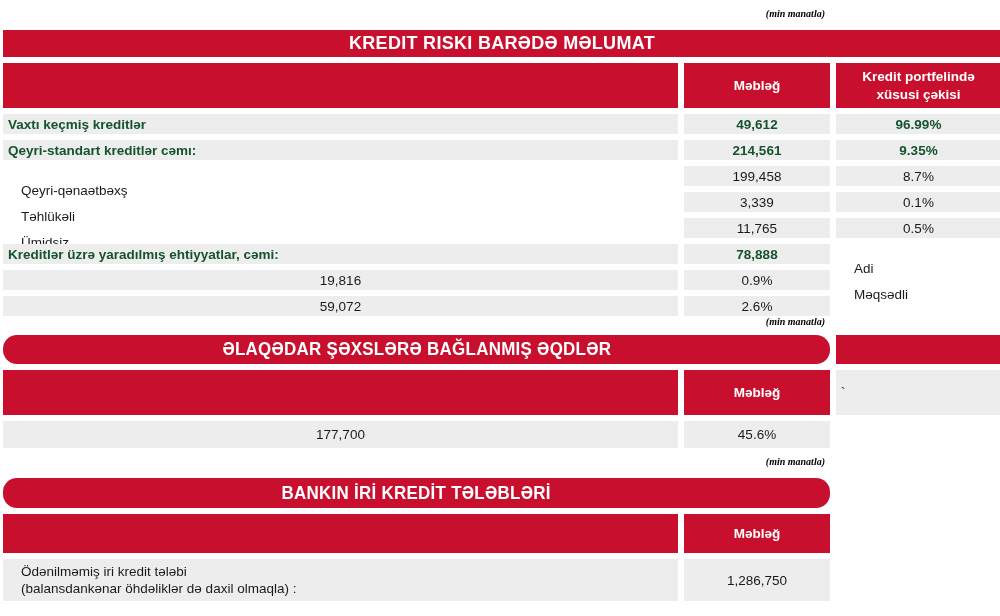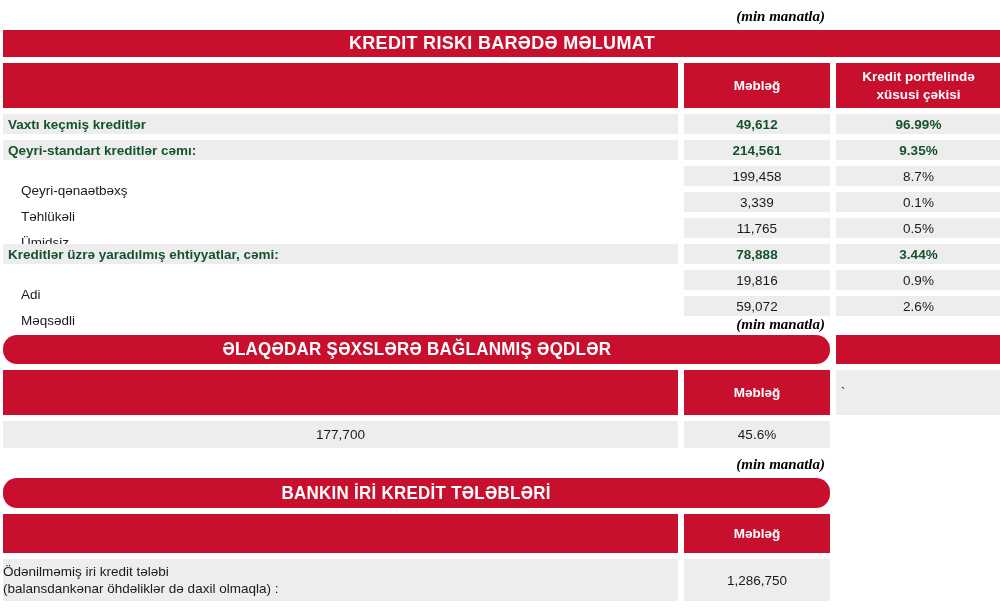--- a/index.html
+++ b/index.html
@@ -3,21 +3,21 @@
 <meta charset="utf-8">
 <style>
   html,body{margin:0;padding:0;}
   body{
     width:1000px;height:616px;position:relative;background:#ffffff;
     font-family:"Liberation Sans",sans-serif;color:#1a1a1a;overflow:hidden;
   }
   .note{
     position:absolute;left:3px;width:822px;text-align:right;
     font-family:"Liberation Serif",serif;font-style:italic;font-weight:bold;
-    font-size:15px;color:#000;
+    font-size:10px;color:#000;
   }
   .note1{top:8px;}
   .note2{top:316px;}
   .note3{top:456px;}
   .tbl{position:absolute;left:3px;display:grid;column-gap:4px;row-gap:3px;background:#fff;gap:6px;}
   .t1{top:30px;grid-template-columns:675px 146px 165px;grid-template-rows:27px 45px repeat(8,20px);}
   .t2{top:335px;grid-template-columns:675px 146px 165px;grid-template-rows:29px 45px 27px;}
   .t3{top:478px;grid-template-columns:675px 146px;grid-template-rows:30px 39px 42px;}
   .red{background:#C8102E;color:#ffffff;}
   .gray{background:#EDEDED;}
@@ -30,21 +30,21 @@
   .cond{transform:scaleX(.94);transform-origin:center;display:inline-block;}
   .hdr{
     display:flex;align-items:center;justify-content:center;text-align:center;
     font-weight:bold;font-size:13.5px;line-height:1.3;padding:0 6px;
   }
   .cell{display:flex;align-items:center;font-size:13.5px;}
   .lab{padding-left:5px;}
   .ind{padding-left:18px;margin-top:24px;}
   .num{justify-content:center;text-align:center;}
   .b{font-weight:bold;color:#14532d;}
-  .lab2{font-size:13.5px;line-height:17px;padding-left:0;}
+  .lab2{font-size:13.5px;line-height:17px;padding-left:18px;}
 </style>
 </head>
 <body>
 
 <div class="note note1">(min manatla)</div>
 <div class="note note2">(min manatla)</div>
 <div class="note note3">(min manatla)</div>
 
 <div class="tbl t1">
   <div class="red title span13">KREDIT RISKI BARƏDƏ MƏLUMAT</div>
@@ -68,21 +68,20 @@
   <div class="gray cell lab ind">Təhlükəli</div>
   <div class="gray cell num">3,339</div>
   <div class="gray cell num">0.1%</div>
 
   <div class="gray cell lab ind">Ümidsiz</div>
   <div class="gray cell num">11,765</div>
   <div class="gray cell num">0.5%</div>
 
   <div class="gray cell lab b">Kreditlər üzrə yaradılmış ehtiyyatlar, cəmi:</div>
   <div class="gray cell num b">78,888</div>
-  <div class="gray cell num b">3.44%</div>
 
   <div class="gray cell lab ind">Adi</div>
   <div class="gray cell num">19,816</div>
   <div class="gray cell num">0.9%</div>
 
   <div class="gray cell lab ind">Məqsədli</div>
   <div class="gray cell num">59,072</div>
   <div class="gray cell num">2.6%</div>
 </div>
 

